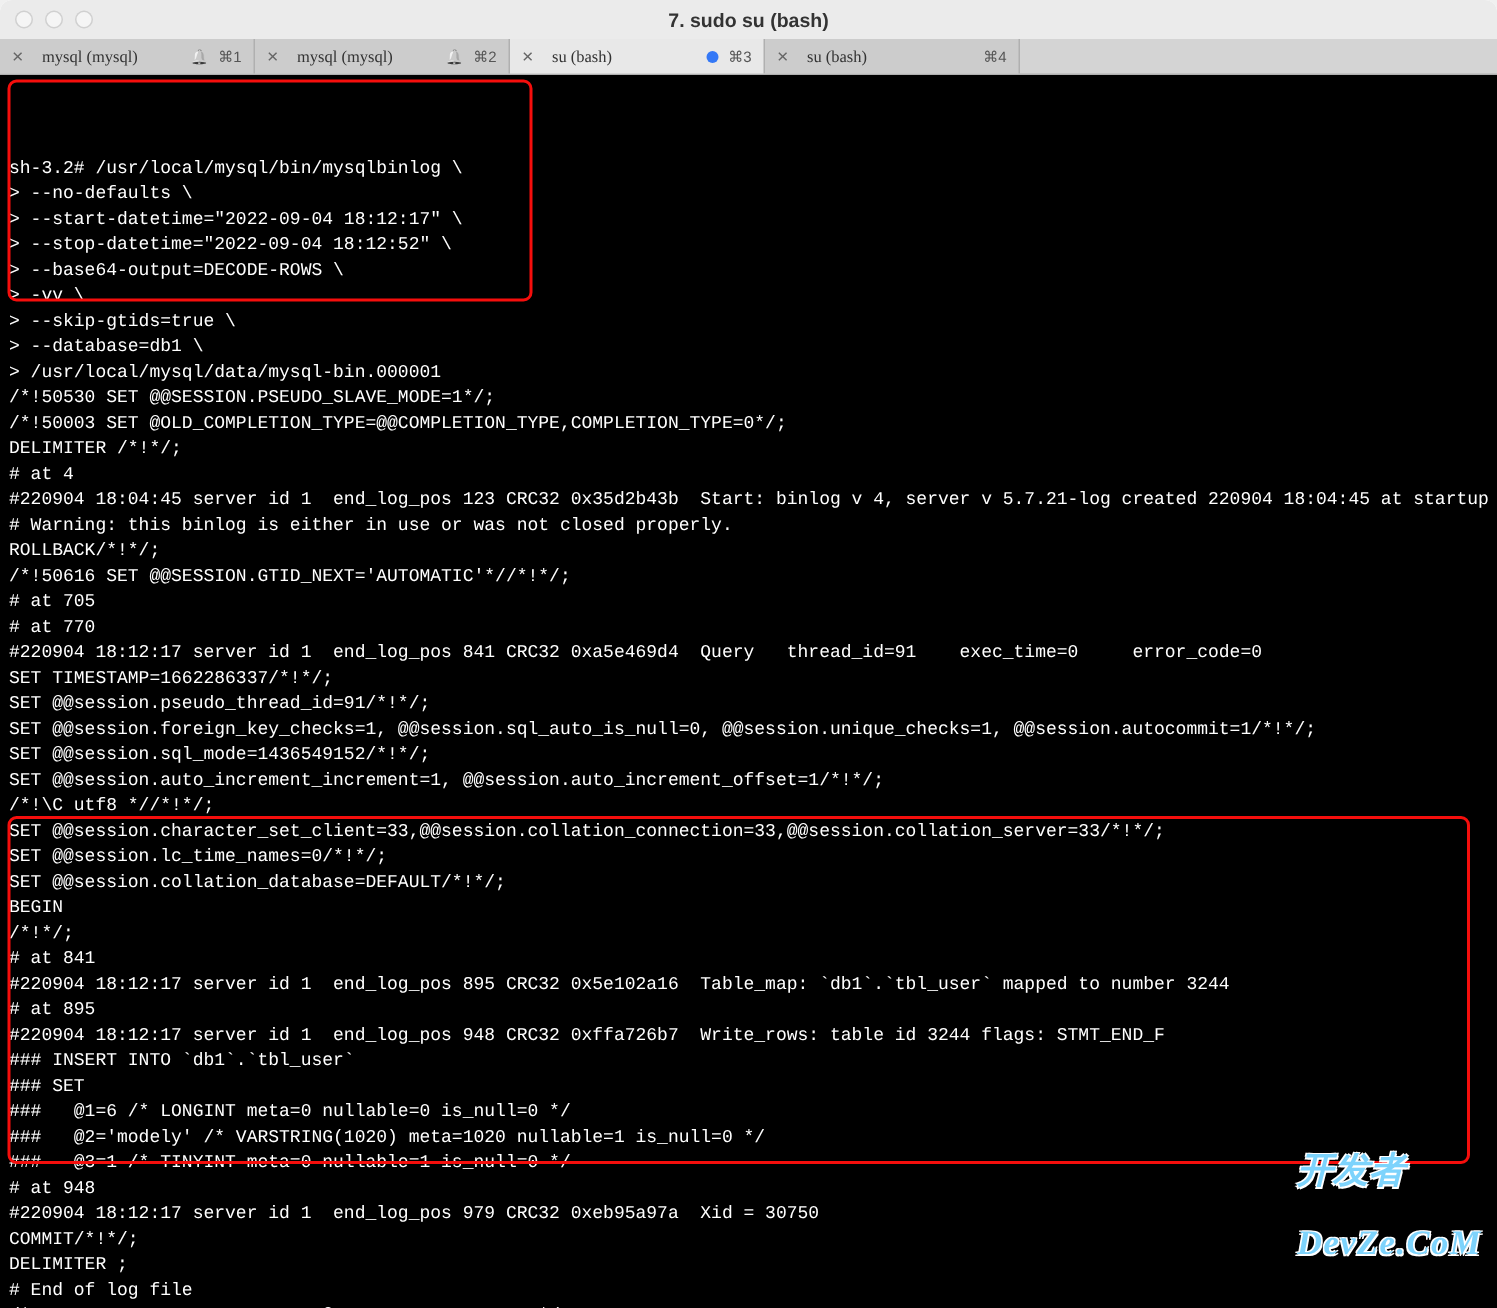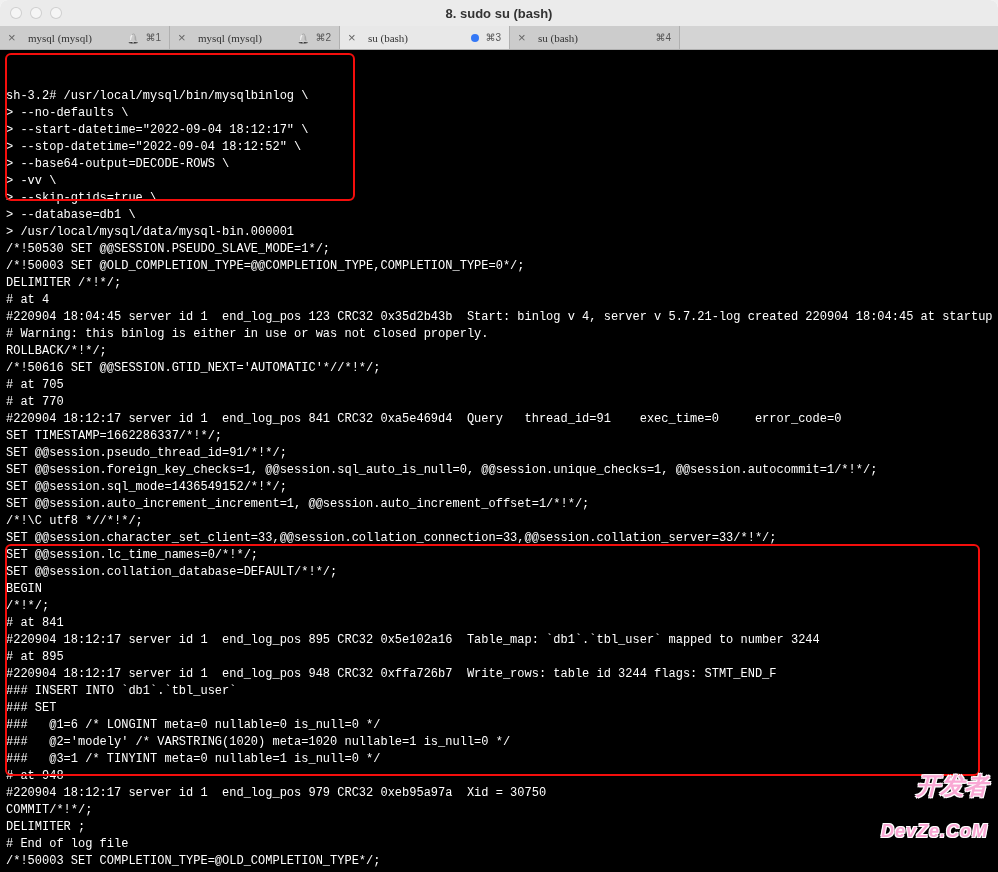--- a/index.html
+++ b/index.html
@@ -98,21 +98,21 @@
       width: 8px;
       height: 8px;
       border-radius: 50%;
       background: #3478f6;
       display: inline-block;
     }
     .terminal {
       background: #000;
       color: #fff;
       flex: 1;
-      padding: 4px 6px;
+      padding: 20px 6px;
       font-size: 12px;
       line-height: 17px;
       overflow: hidden;
       position: relative;
       white-space: pre;
     }
     .terminal-line {
       white-space: pre;
     }
     .highlight-red {
@@ -131,42 +131,41 @@
       top: 494px;
       left: 5px;
       width: 975px;
       height: 232px;
       border-radius: 6px;
     }
     .watermark {
       position: absolute;
       right: 10px;
       bottom: 8px;
-      font-family: Liberation Sans, sans-serif;
+      font-family: Liberation Serif, serif;
       font-style: italic;
-      color: #f9a8d4;
-      text-align: right;
+      color: #7dd3fc;
       line-height: 1;
       pointer-events: none;
       text-shadow: 1px 1px 0 #fff, -1px -1px 0 #fff, 1px -1px 0 #fff, -1px 1px 0 #fff;
     }
     .watermark .wm1 { font-size: 24px; font-weight: bold; }
-    .watermark .wm2 { font-size: 18px; font-weight: bold; letter-spacing: 1px; }
+    .watermark .wm2 { font-size: 23px; font-weight: bold; letter-spacing: 1px; }
   </style>
 </head>
 <body>
 
 <div class="window">
   <div class="titlebar">
     <div class="traffic-lights">
       <div class="traffic-light close-light"></div>
       <div class="traffic-light min-light"></div>
       <div class="traffic-light max-light"></div>
     </div>
-    <div class="window-title">8. sudo su (bash)</div>
+    <div class="window-title">7. sudo su (bash)</div>
   </div>
 
   <div class="tabbar">
     <div class="tab">
       <span class="tab-close">×</span>
       <span class="tab-label">mysql (mysql)</span>
       <span class="bell-icon"></span>
       <span class="tab-shortcut">⌘1</span>
     </div>
     <div class="tab">

